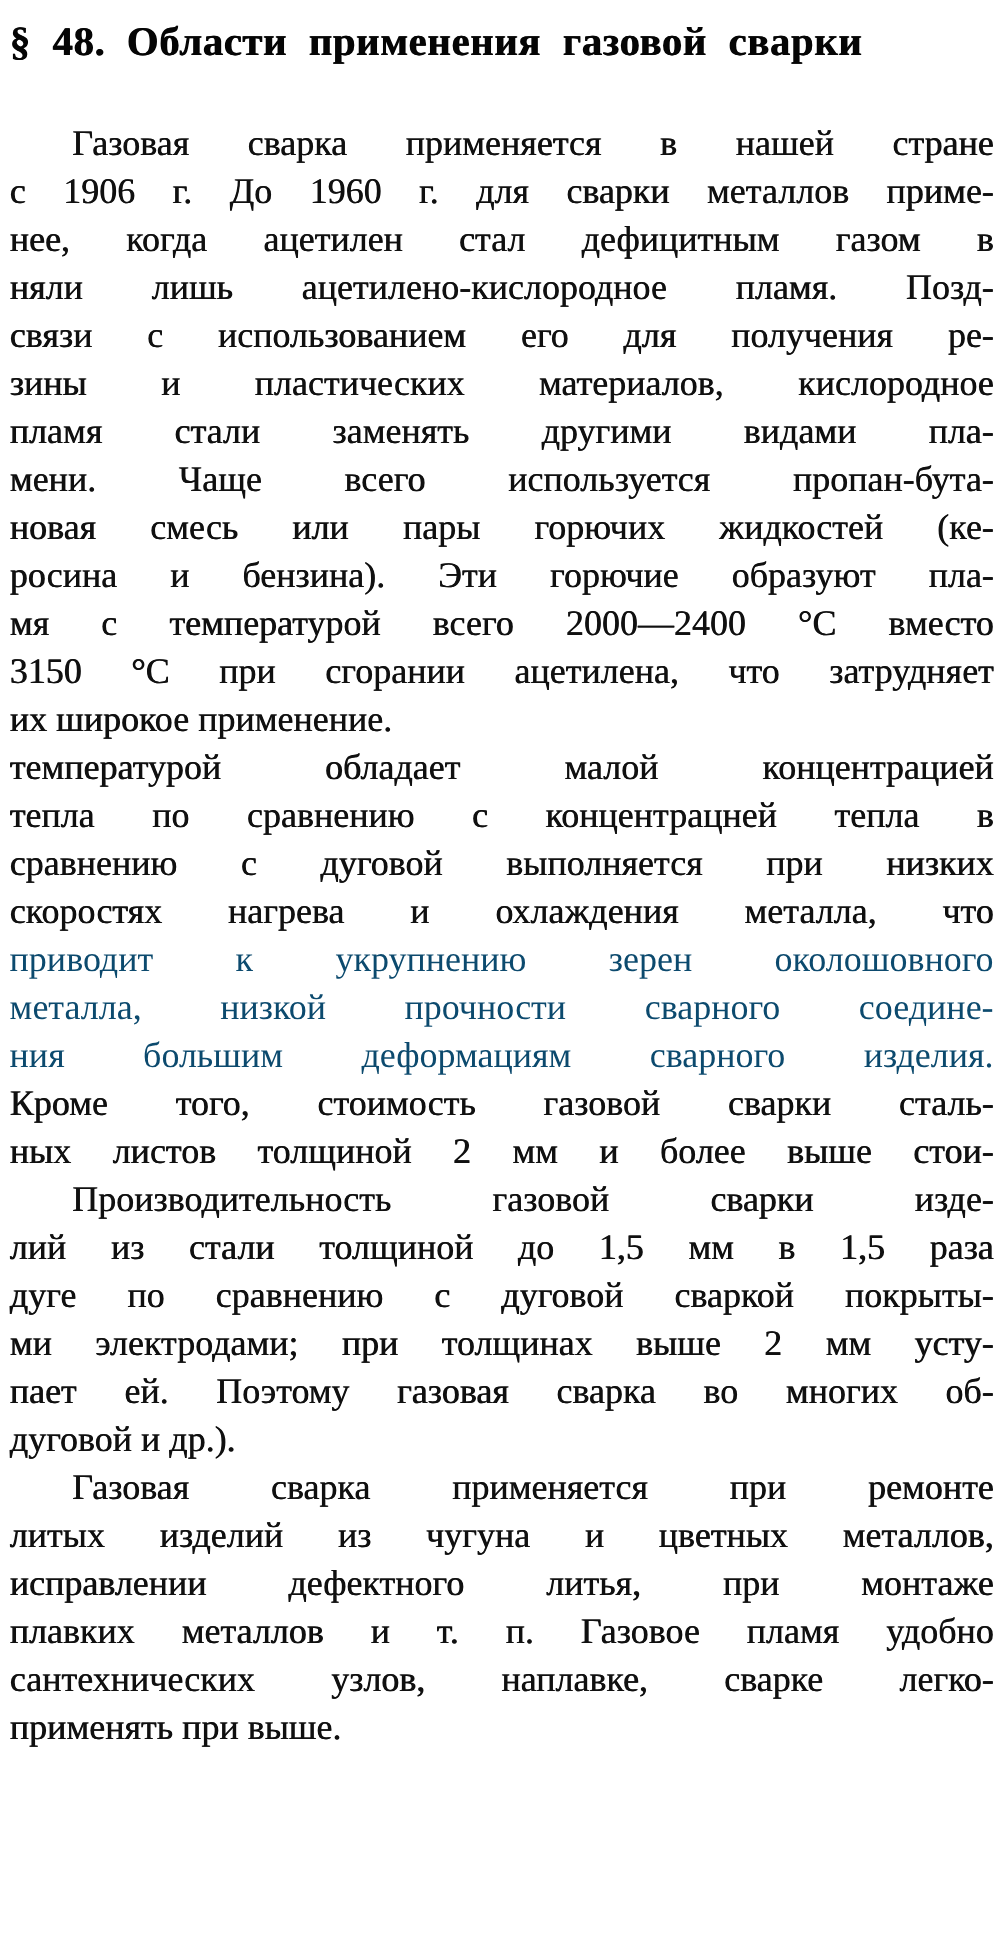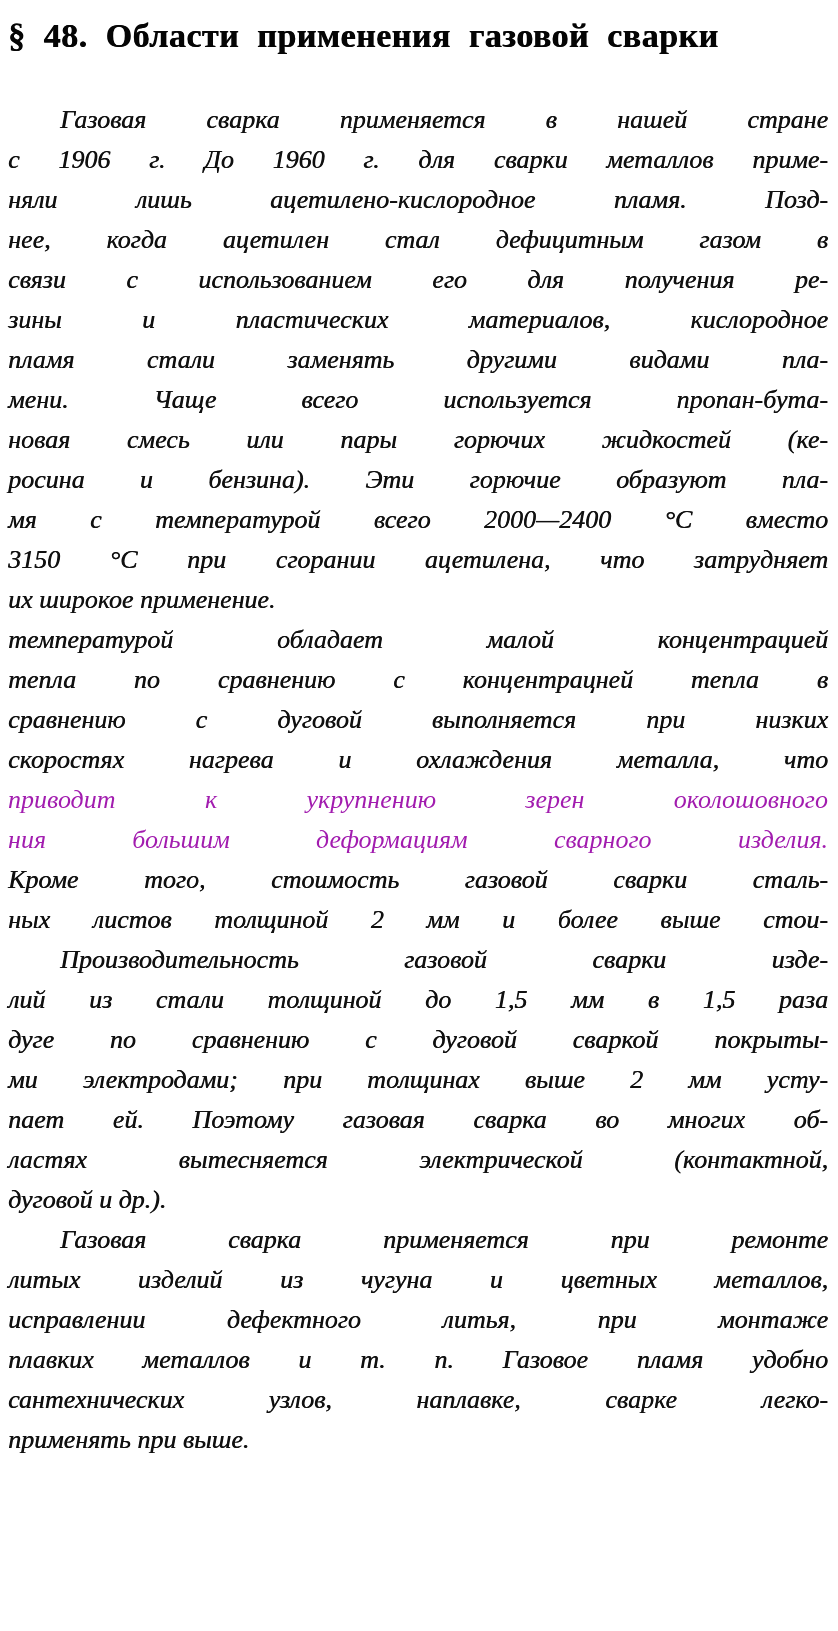--- a/index.html
+++ b/index.html
@@ -33,78 +33,77 @@
     white-space: nowrap;
   }
   .text-block {
     margin-top: 42px;
   }
   .paragraph {
     margin: 0;
   }
   .line {
     display: block;
-    font-size: 26px;
+    font-size: 30px;
     line-height: 40px;
     text-align: justify;
     text-align-last: justify;
     text-shadow: 0.45px 0 0 currentColor;
     color: #101010;
-    font-style: italic;
   }
   .line.first {
     text-indent: 52px;
   }
   .line.last {
     text-align-last: left;
   }
   .line.faded {
-    color: #a21caf;
+    color: #0c4a6e;
     text-shadow: none;
     filter: blur(0.3px);
   }
 </style>
 </head>
 <body>
 
 <div class="page">
   <h1 class="heading">§ 48. Области применения газовой сварки</h1>
   <main class="text-block">
       <p class="paragraph">
         <span class="line first">Газовая сварка применяется в нашей стране</span>
         <span class="line">с 1906 г. До 1960 г. для сварки металлов приме-</span>
+        <span class="line">нее, когда ацетилен стал дефицитным газом в</span>
         <span class="line">няли лишь ацетилено-кислородное пламя. Позд-</span>
-        <span class="line">нее, когда ацетилен стал дефицитным газом в</span>
         <span class="line">связи с использованием его для получения ре-</span>
         <span class="line">зины и пластических материалов, кислородное</span>
         <span class="line">пламя стали заменять другими видами пла-</span>
         <span class="line">мени. Чаще всего используется пропан-бута-</span>
         <span class="line">новая смесь или пары горючих жидкостей (ке-</span>
         <span class="line">росина и бензина). Эти горючие образуют пла-</span>
         <span class="line">мя с температурой всего 2000—2400 °С вместо</span>
         <span class="line">3150 °С при сгорании ацетилена, что затрудняет</span>
         <span class="line last">их широкое применение.</span>
       </p>
       <p class="paragraph">
         <span class="line">температурой обладает малой концентрацией</span>
         <span class="line">тепла по сравнению с концентрацней тепла в</span>
         <span class="line">сравнению с дуговой выполняется при низких</span>
         <span class="line">скоростях нагрева и охлаждения металла, что</span>
         <span class="line faded">приводит к укрупнению зерен околошовного</span>
+        <span class="line faded">металла, низкой прочности сварного соедине-</span>
         <span class="line faded">ния большим деформациям сварного изделия.</span>
         <span class="line">Кроме того, стоимость газовой сварки сталь-</span>
         <span class="line">ных листов толщиной 2 мм и более выше стои-</span>
       </p>
       <p class="paragraph">
         <span class="line first">Производительность газовой сварки изде-</span>
         <span class="line">лий из стали толщиной до 1,5 мм в 1,5 раза</span>
         <span class="line">дуге по сравнению с дуговой сваркой покрыты-</span>
         <span class="line">ми электродами; при толщинах выше 2 мм усту-</span>
         <span class="line">пает ей. Поэтому газовая сварка во многих об-</span>
-        <span class="line">ластях вытесняется электрической (контактной,</span>
         <span class="line last">дуговой и др.).</span>
       </p>
       <p class="paragraph">
         <span class="line first">Газовая сварка применяется при ремонте</span>
         <span class="line">литых изделий из чугуна и цветных металлов,</span>
         <span class="line">исправлении дефектного литья, при монтаже</span>
         <span class="line">плавких металлов и т. п. Газовое пламя удобно</span>
         <span class="line">сантехнических узлов, наплавке, сварке легко-</span>
         <span class="line last">применять при выше.</span>
       </p>

